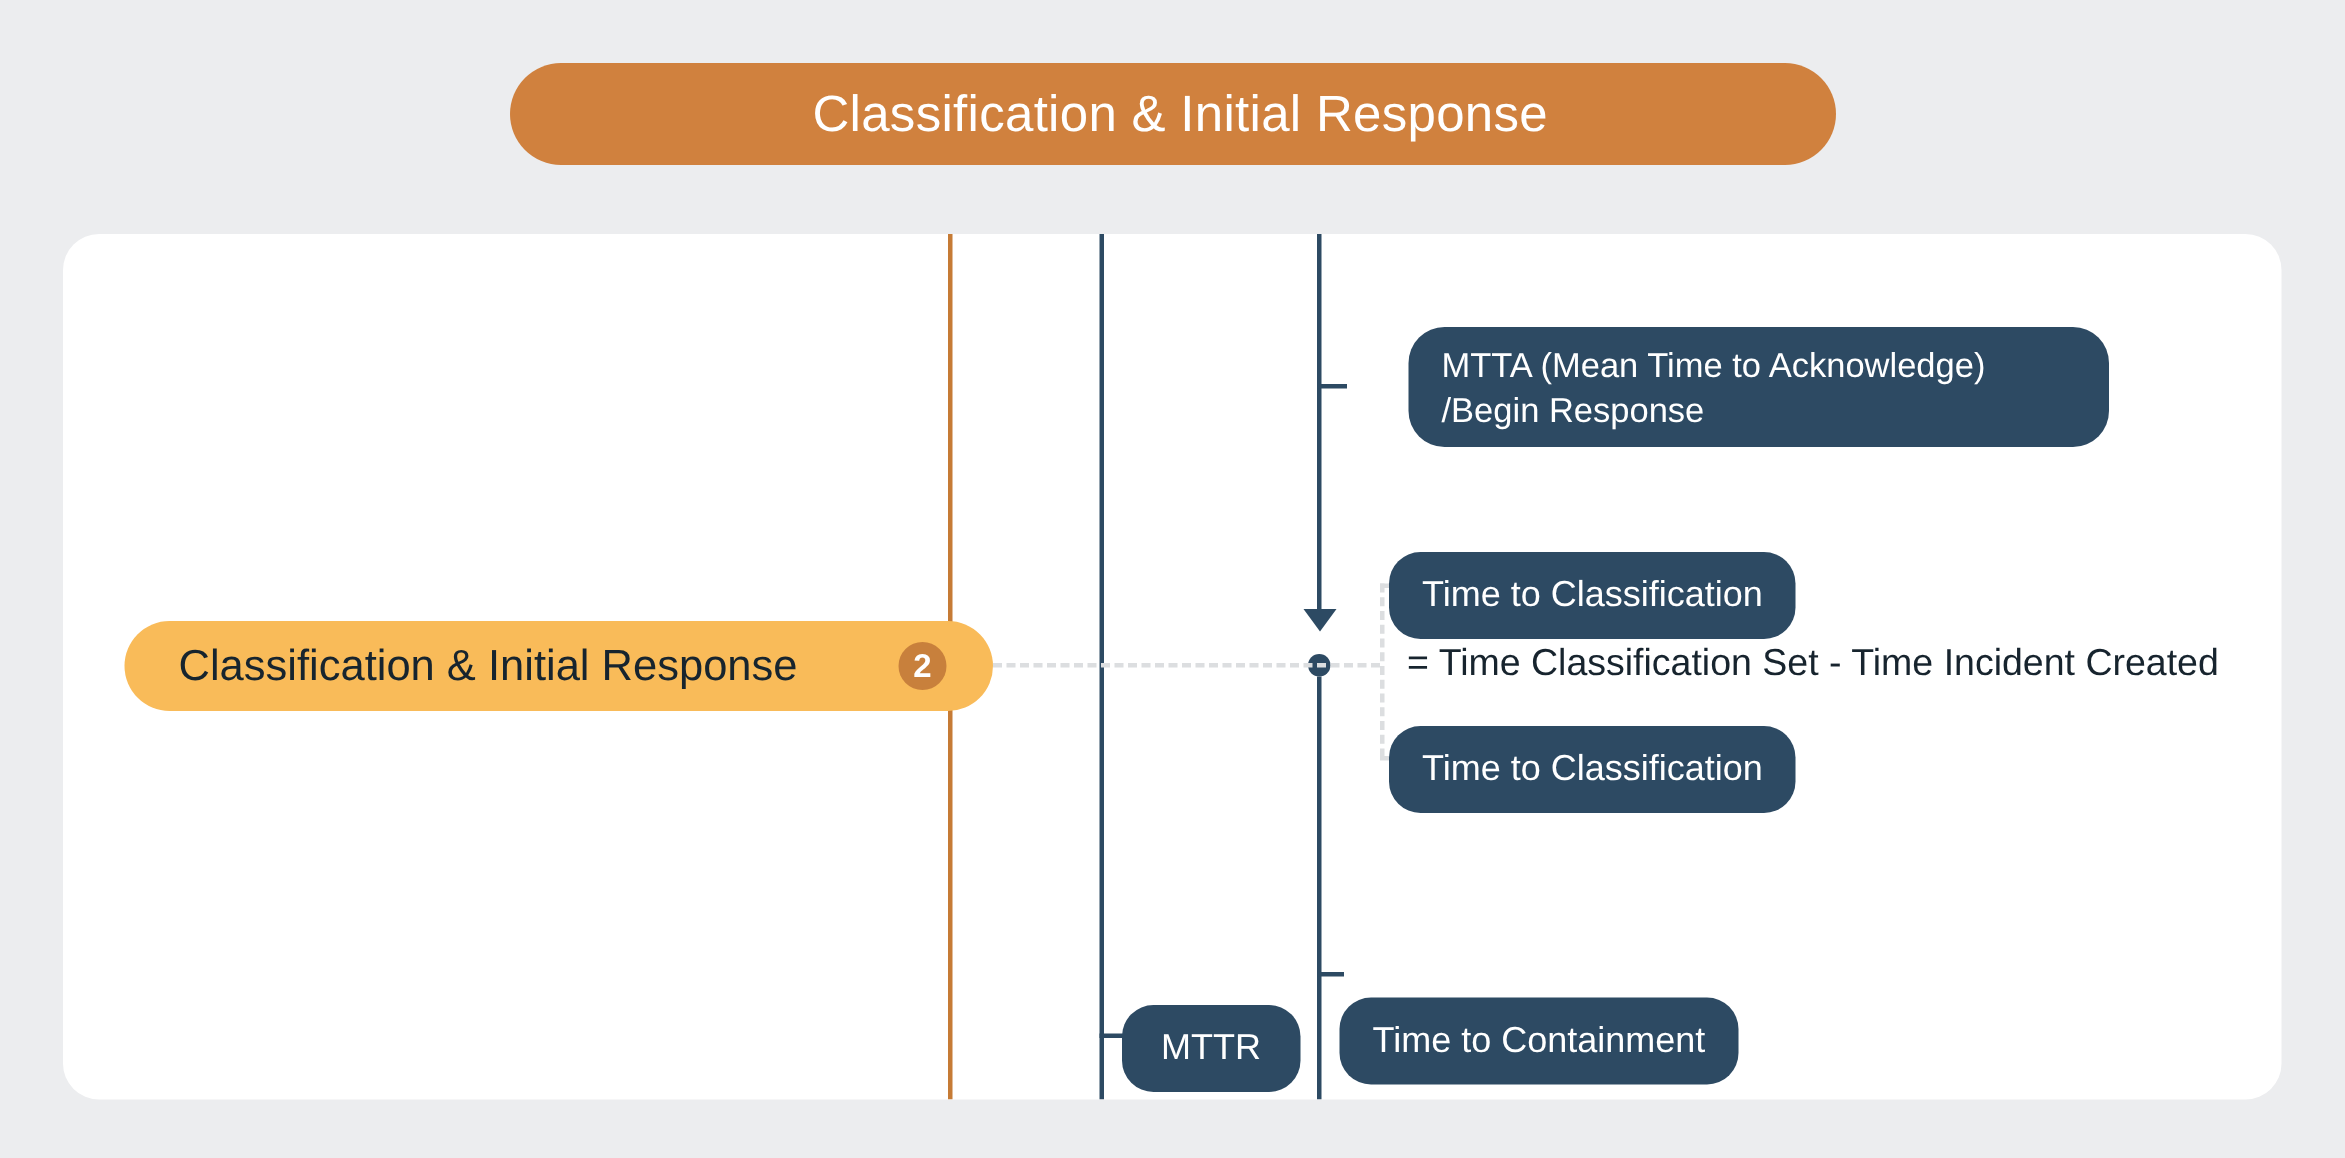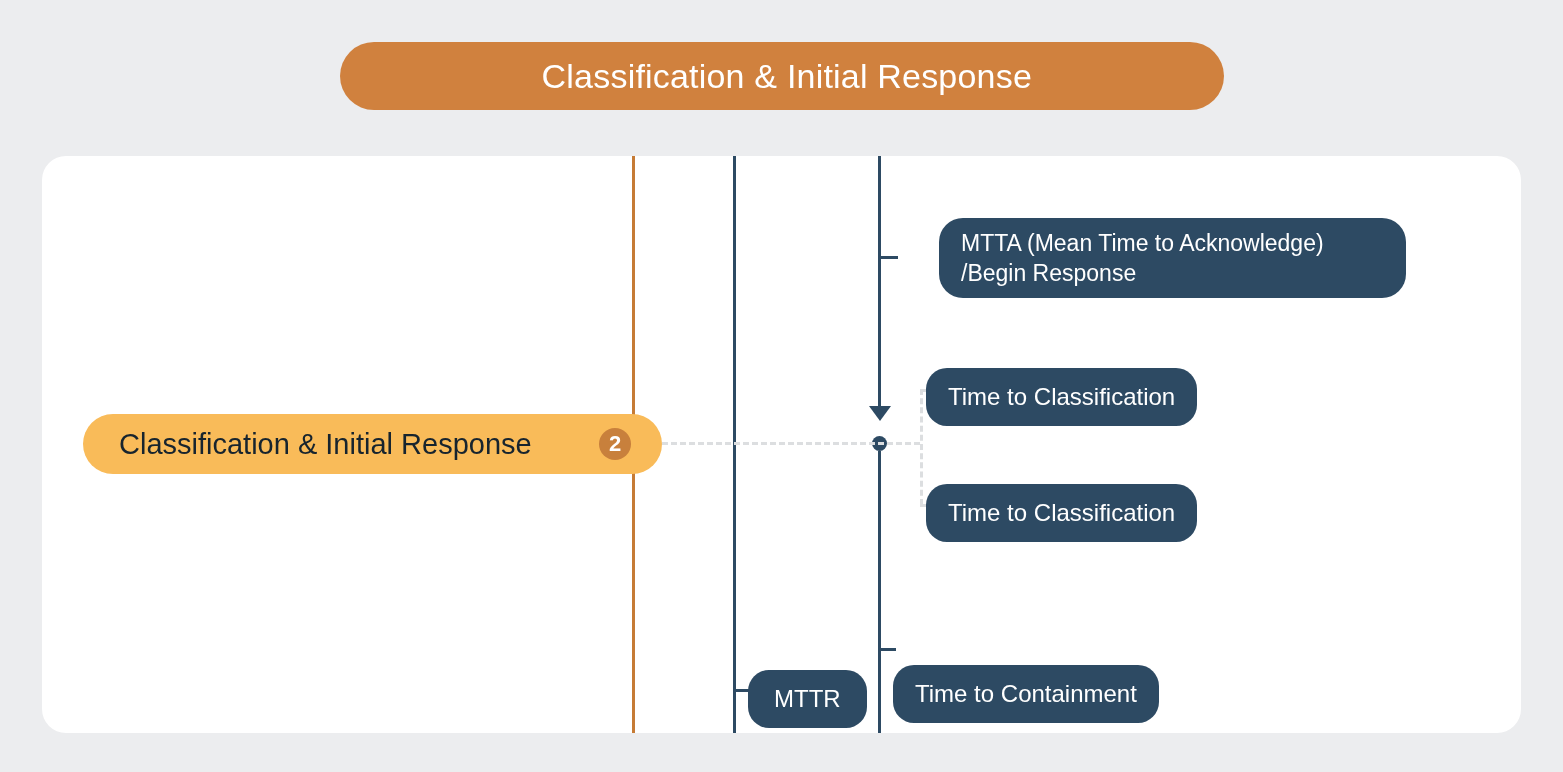--- a/index.html
+++ b/index.html
@@ -112,20 +112,21 @@
   <div class="conn mttr"></div>
 
   <div class="npill mtta">
     <span>MTTA (Mean Time to Acknowledge)</span>
     <span>/Begin Response</span>
   </div>
 
   <div class="npill small cls1">
     <span>Time to Classification</span>
   </div>
+  <div class="formula f1">= Time Classification Set - Time Incident Created</div>
 
   <div class="npill small cls2">
     <span>Time to Classification</span>
   </div>
 
   <div class="npill small containment">
     <span>Time to Containment</span>
   </div>
 
   <div class="npill small mttr">

